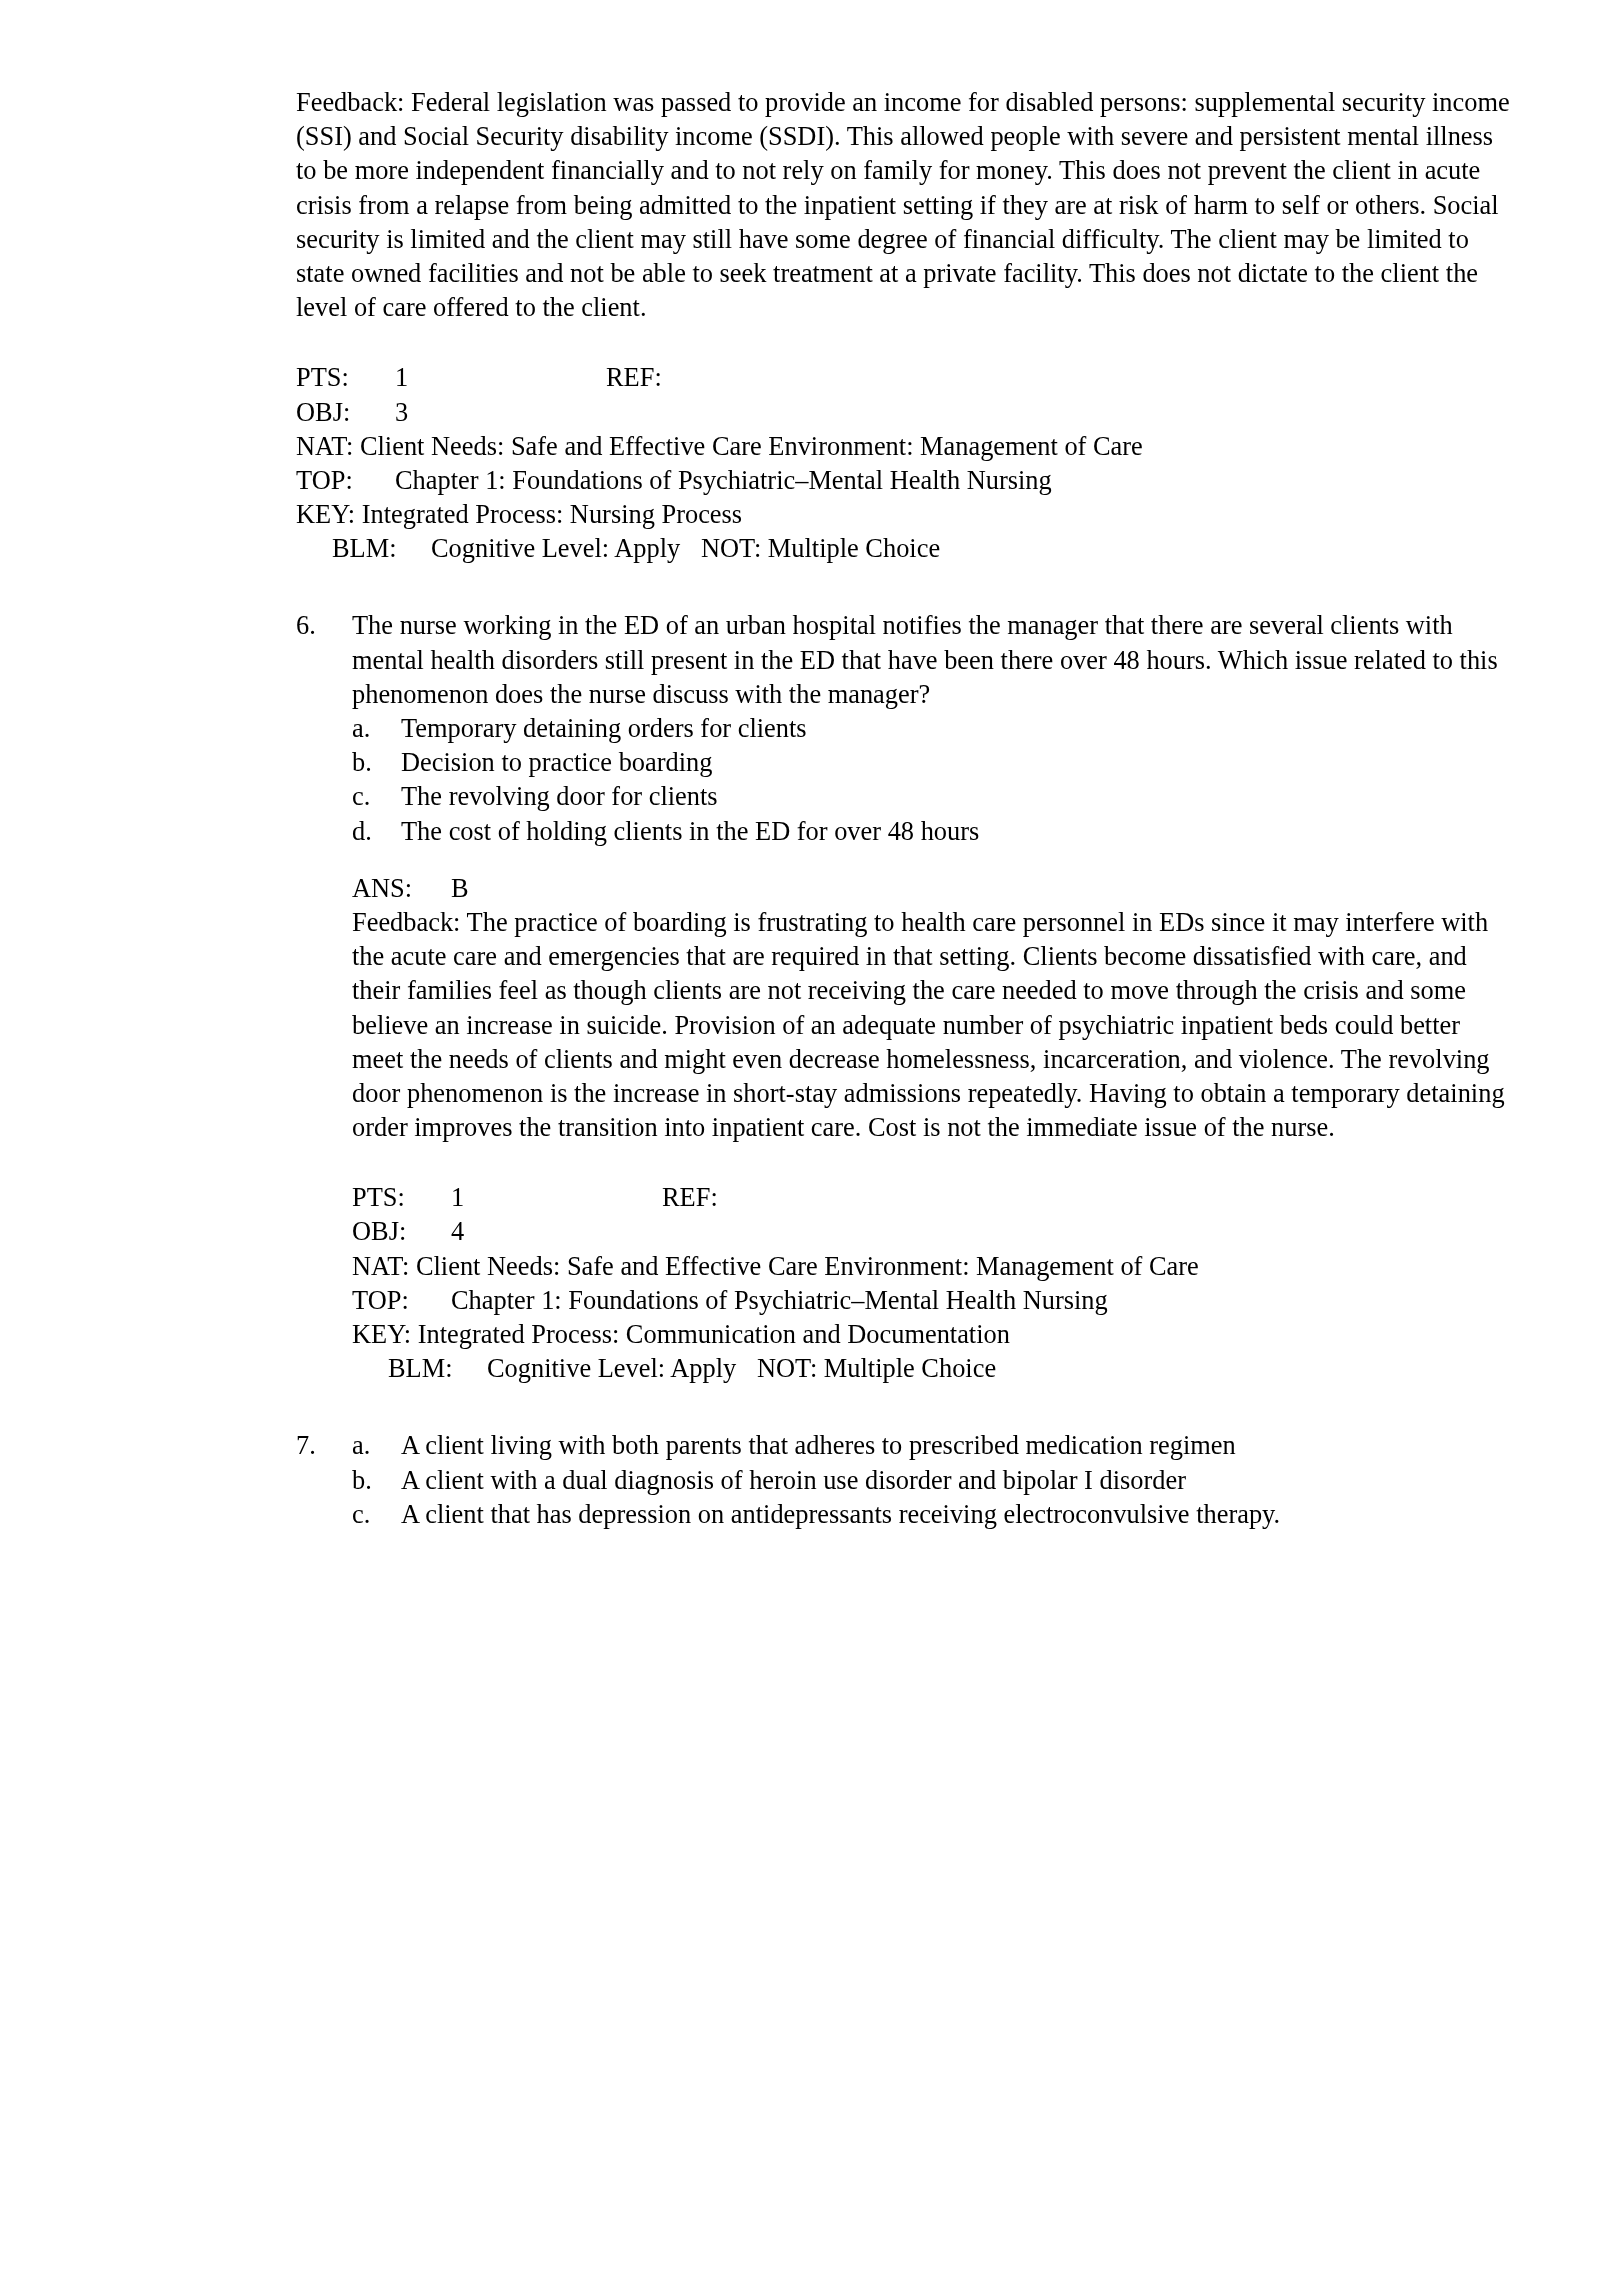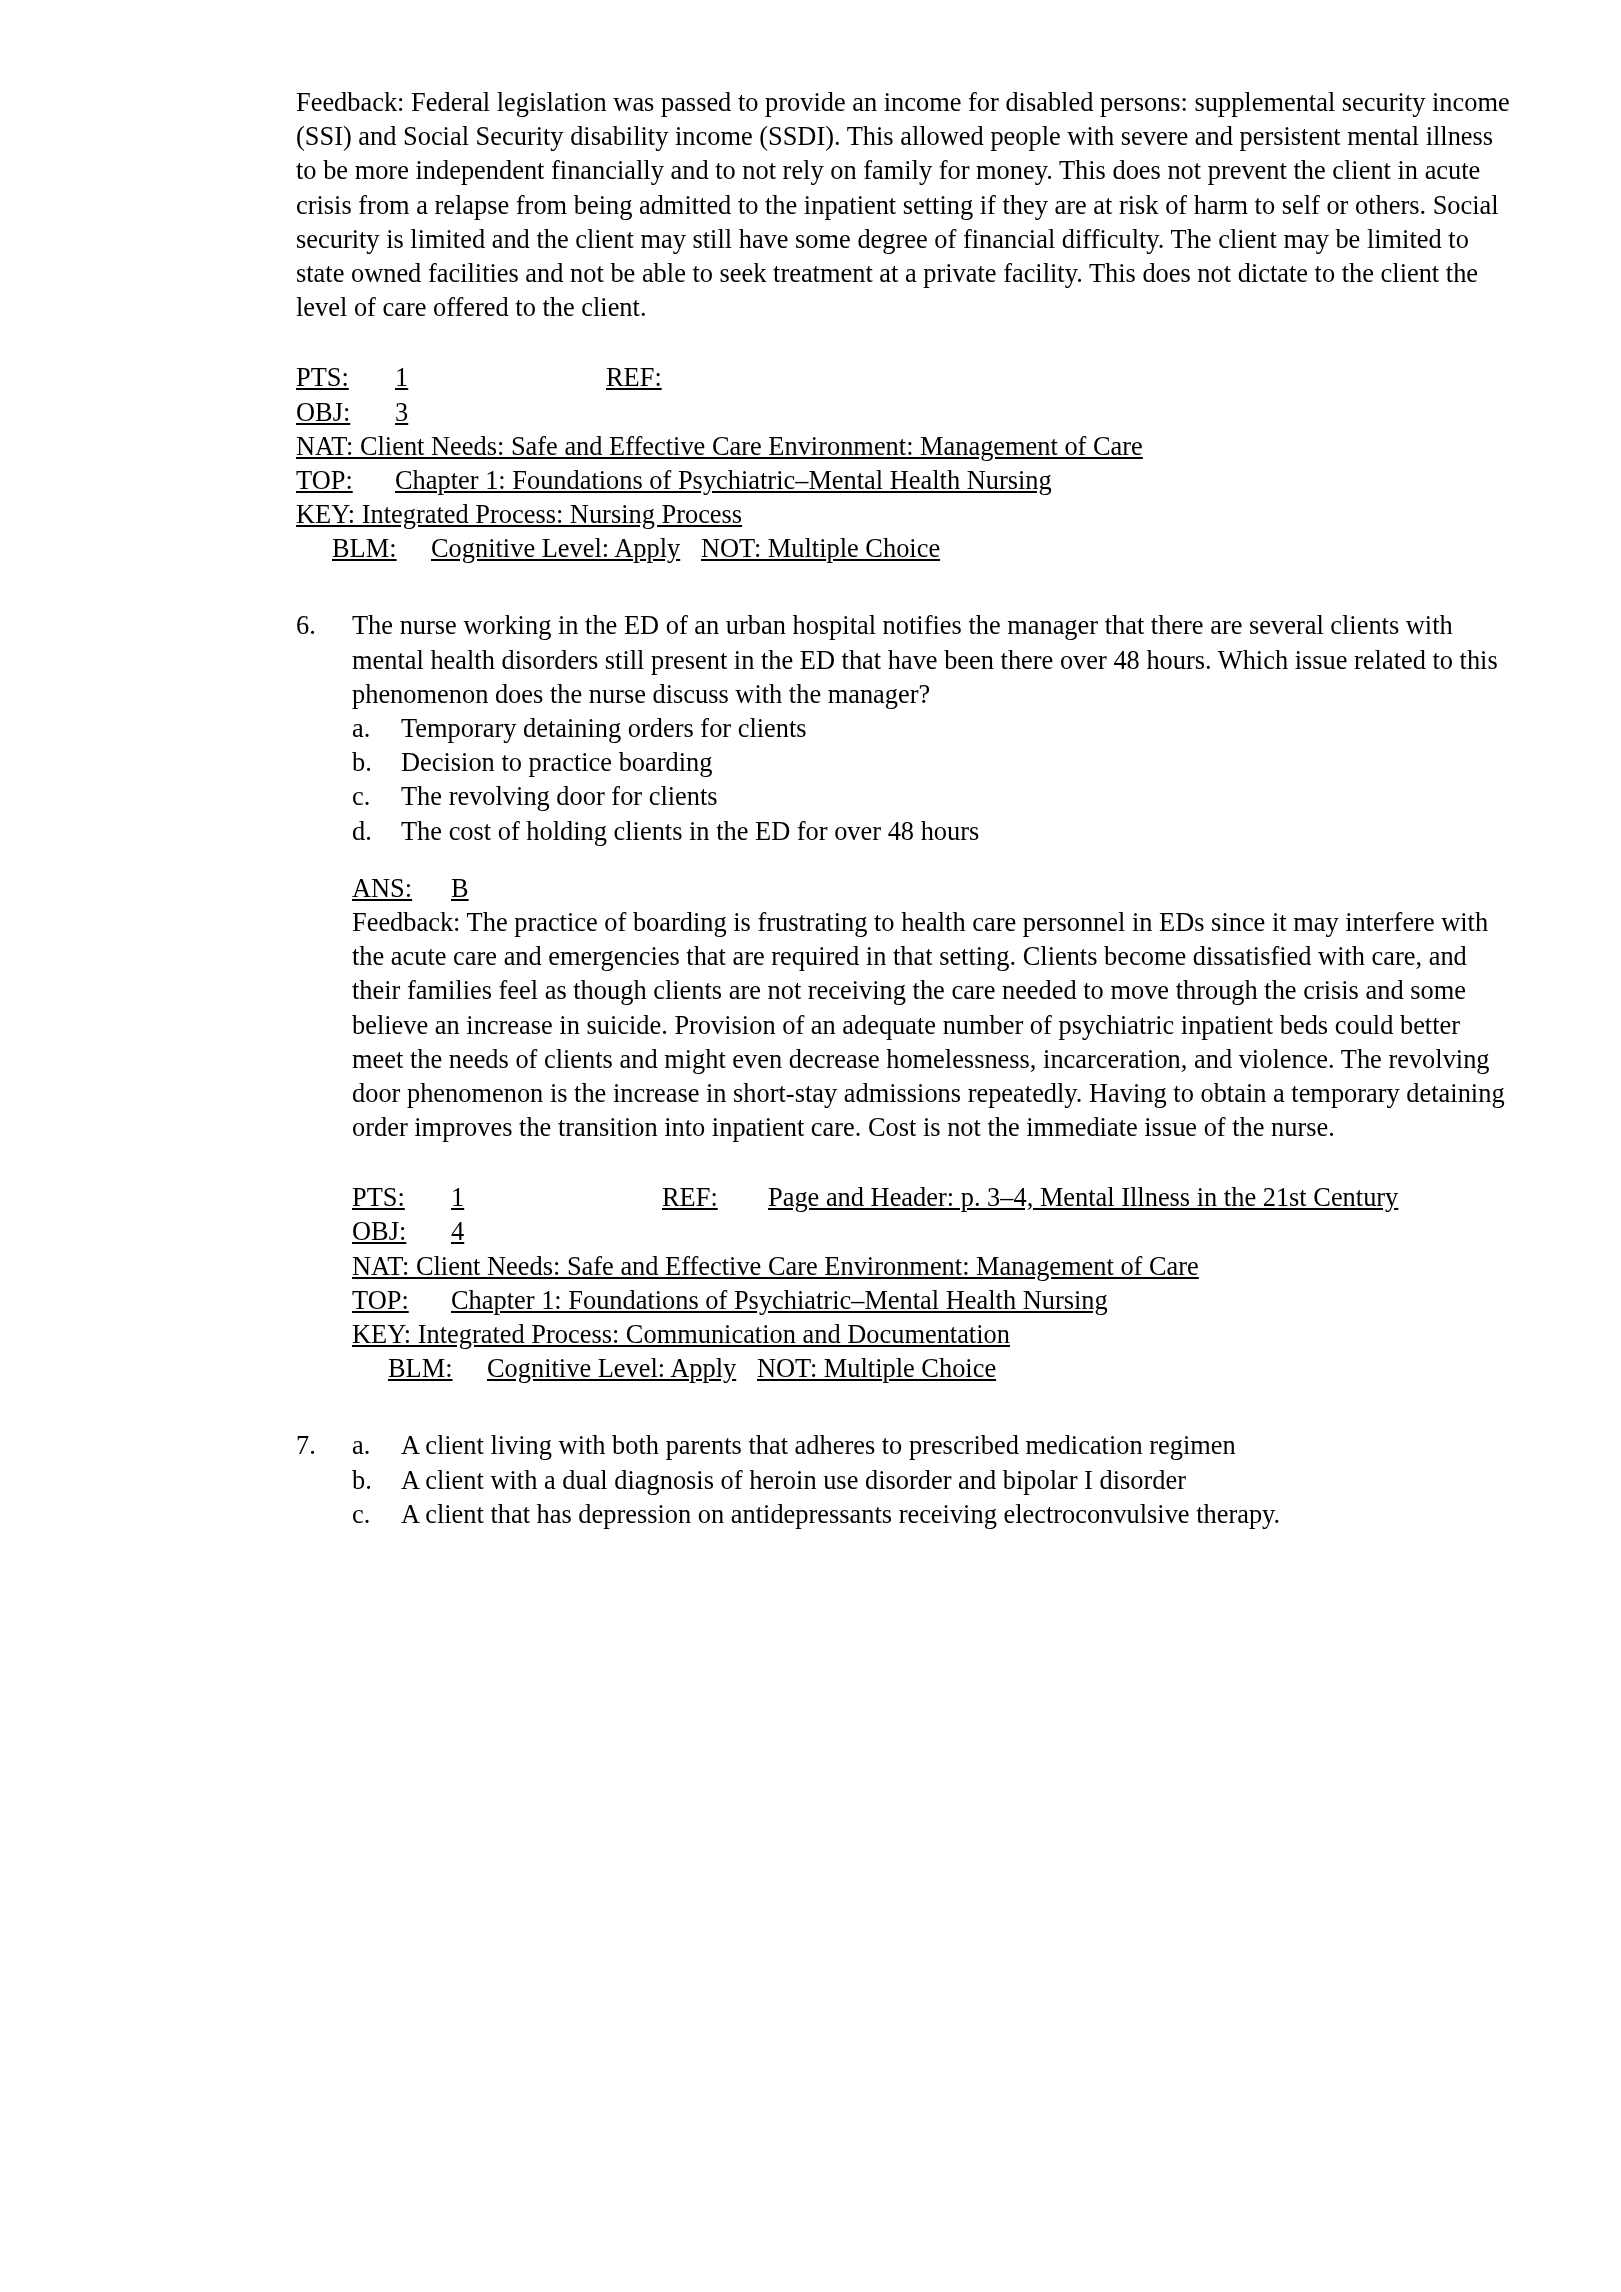--- a/index.html
+++ b/index.html
@@ -52,21 +52,20 @@
     width: 49px;
     flex: 0 0 49px;
   }
   .opttext {
     flex: 1 1 auto;
   }
   
   .meta-line {
     display: flex;
     white-space: pre;
-    text-decoration: underline;
   }
   .k-pts { width: 99px; }
   .k-val1 { width: 211px; }
   .k-ref { width: 106px; }
   .k-obj { width: 99px; }
   .k-blm { width: 99px; margin-left: 36px; }
   .k-cog { width: 270px; }
 </style>
 </head>
 <body>
@@ -137,21 +136,20 @@
       </div>
       <p class="para">Feedback: The practice of boarding is frustrating to health care personnel in EDs since it may interfere with the acute care and emergencies that are required in that setting. Clients become dissatisfied with care, and their families feel as though clients are not receiving the care needed to move through the crisis and some believe an increase in suicide. Provision of an adequate number of psychiatric inpatient beds could better meet the needs of clients and might even decrease homelessness, incarceration, and violence. The revolving door phenomenon is the increase in short-stay admissions repeatedly. Having to obtain a temporary detaining order improves the transition into inpatient care. Cost is not the immediate issue of the nurse.</p>
 
       <div class="gap-md"></div>
 
       <div>
         <div class="meta-line">
           <span class="k-pts">PTS:</span>
           <span class="k-val1">1</span>
           <span class="k-ref">REF:</span>
-          <span>Page and Header: p. 3–4, Mental Illness in the 21st Century</span>
         </div>
         <div class="meta-line">
           <span class="k-obj">OBJ:</span>
           <span>4</span>
         </div>
         <div class="meta-line">
           <span>NAT: Client Needs: Safe and Effective Care Environment: Management of Care</span>
         </div>
         <div class="meta-line">
           <span class="k-obj">TOP:</span>

